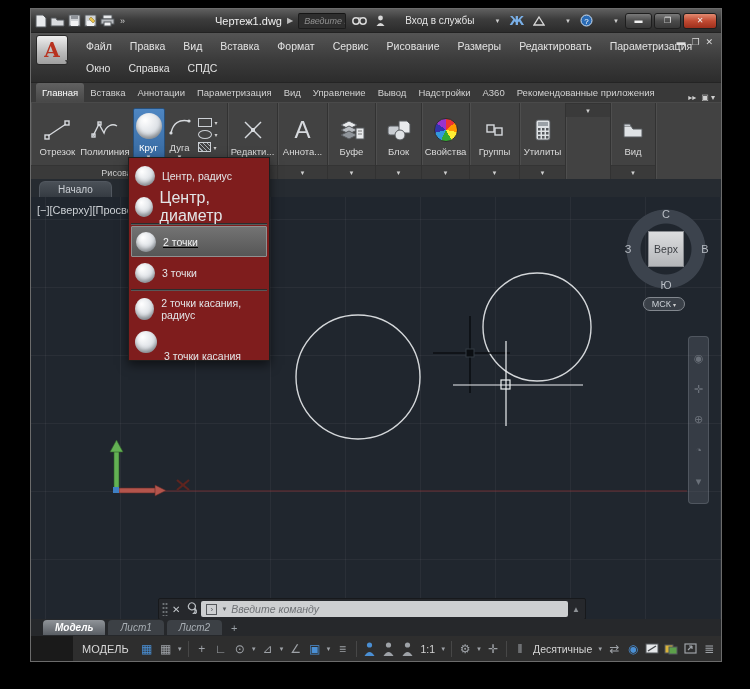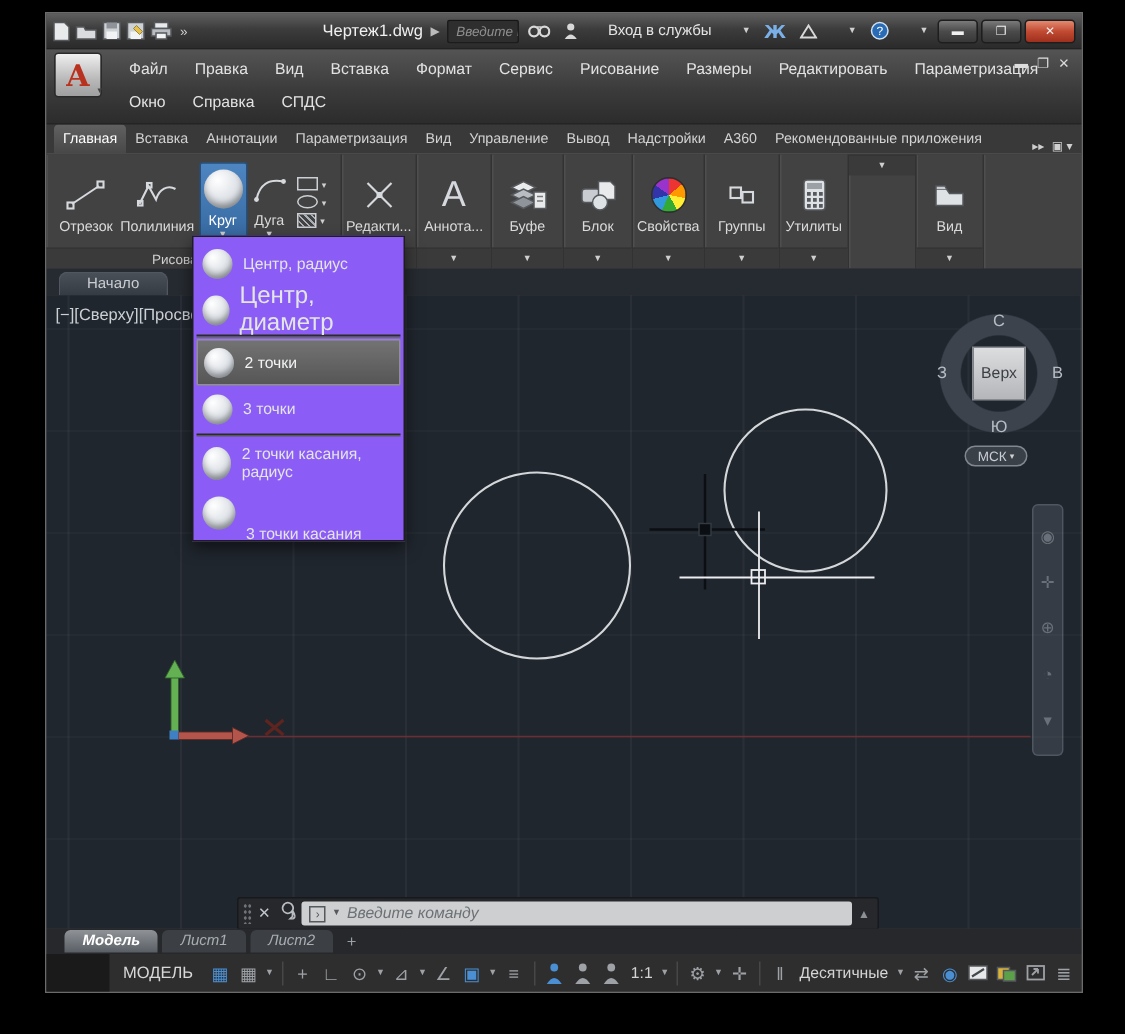--- a/index.html
+++ b/index.html
@@ -646,31 +646,31 @@
         <svg width="13" height="11">
             <rect x="1" y="1" width="11" height="9" fill="none" stroke="#9ea2a7" stroke-width="1.2"></rect>
             <path d="M4,7 L8,3 M8,3 h-3 M8,3 v3" stroke="#9ea2a7" stroke-width="1.2" fill="none"></path>
           </svg>
       </span>
       <span class="sb-ic">≣</span>
     </div>
   </div>
 
   <div style="position:absolute; left:128px; top:157px; width:142px; z-index:50;
-              background:#8b5cf6; border:1px solid #1e1e1e; box-shadow:0 4px 10px rgba(0,0,0,.55); padding:2px;">
+              background:#7f1d1d; border:1px solid #1e1e1e; box-shadow:0 4px 10px rgba(0,0,0,.55); padding:2px;">
     <div style="display:flex; align-items:center; gap:7px; height:31px; padding:0 4px;">
       <span class="sphere" style="width:20px;height:20px"></span>
       <span style="color:#e3e5e7; font-size:10.5px;">Центр, радиус</span>
     </div>
     <div style="display:flex; align-items:center; gap:7px; height:31px; padding:0 4px;">
       <span class="sphere" style="width:20px;height:20px"></span>
       <span style="color:#e3e5e7; font-size:16px;">Центр, диаметр</span>
     </div>
     <div style="height:2px; background:linear-gradient(#2c2c2c 50%, #585858 50%); margin:1px 0;"></div>
-    <div style="display:flex; align-items:center; gap:7px; height:31px; padding:0 4px; background:linear-gradient(#737373,#565656); border:1px solid #909090; border-radius:1px;">
+    <div style="display:flex; align-items:center; gap:7px; height:31px; padding:0 4px; background:linear-gradient(#737373,#565656); border:1px solid #909090; border-radius:1px;text-decoration:underline;">
       <span class="sphere" style="width:20px;height:20px"></span>
       <span style="color:#f2f3f4; font-size:10.5px;">2 точки</span>
     </div>
     <div style="display:flex; align-items:center; gap:7px; height:31px; padding:0 4px;">
       <span class="sphere" style="width:20px;height:20px"></span>
       <span style="color:#e3e5e7; font-size:10.5px;">3 точки</span>
     </div>
     <div style="height:2px; background:linear-gradient(#2c2c2c 50%, #585858 50%); margin:1px 0;"></div>
     <div style="display:flex; align-items:center; gap:7px; height:33px; padding:0 4px;">
       <span class="sphere" style="width:22px;height:22px"></span>

